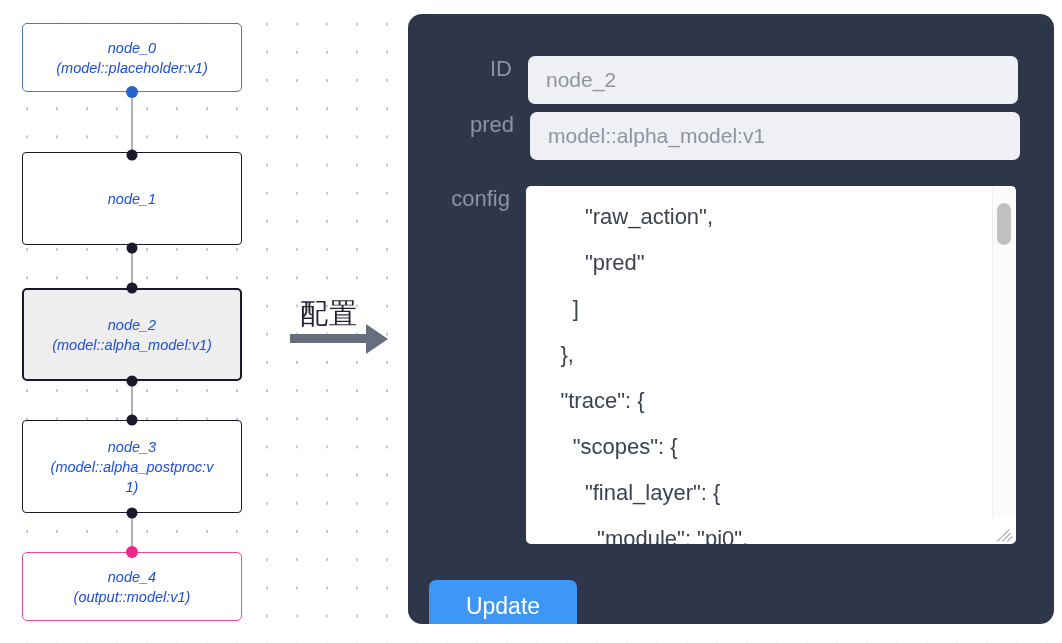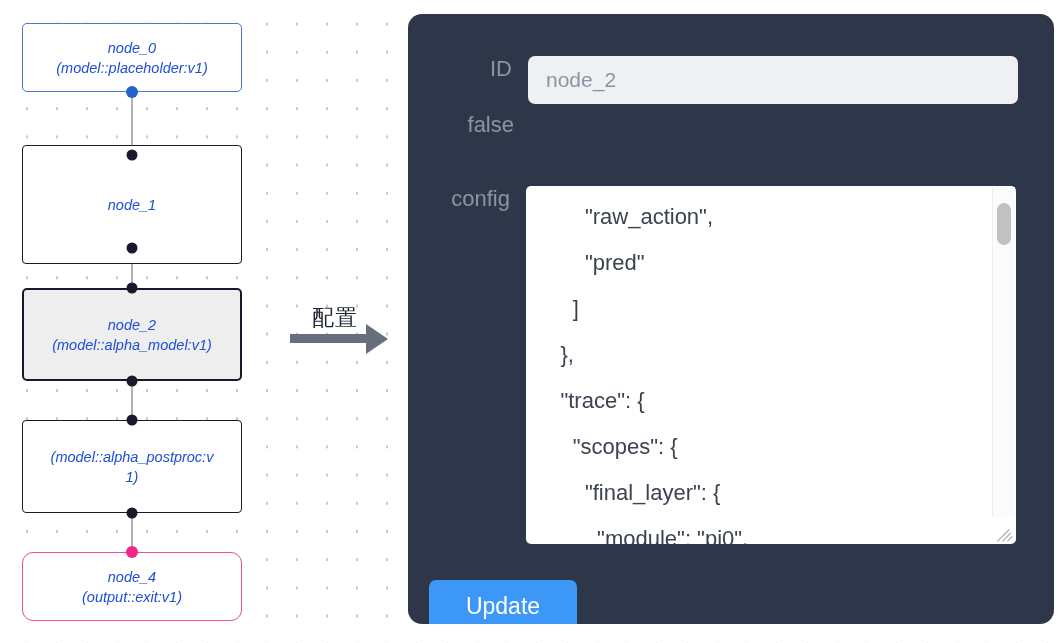--- a/index.html
+++ b/index.html
@@ -55,21 +55,21 @@
     border: 1.3px solid #4a7ac7;
     border-radius: 5px;
   }
   .node.selected {
     background: #eeeeee;
     border: 2.2px solid #1a192b;
     border-radius: 5px;
   }
   .node.output-node {
     border: 1.6px solid #ec4a9a;
-    border-radius: 11px;
+    border-radius: 5px;
   }
 
   
   .handle {
     position: absolute;
     width: 11px; height: 11px;
     border-radius: 50%;
     background: #1a192b;
     transform: translate(-50%, -50%);
   }
@@ -84,26 +84,25 @@
   }
 
   
   #transition {
     position: absolute;
     left: 290px; top: 295px;
     width: 110px; height: 70px;
   }
   #transition .caption {
     position: absolute;
-    left: 10px; top: 8px;
-    font-size: 22px;
+    left: 10px; top: 0;
+    font-size: 28px;
     color: #1f2430;
     letter-spacing: 1px;
     font-family: "DejaVu Sans", sans-serif;
-    margin-left: 12px;
   }
   #transition .arrow-shaft {
     position: absolute;
     left: 0px; top: 39px;
     width: 78px; height: 9px;
     background: #676f7e;
   }
   #transition .arrow-head {
     position: absolute;
     left: 76px; top: 29px;
@@ -242,69 +241,71 @@
     <div class="edge" style="left:132px; top:513px; height:39px;"></div>
 
     <div class="node input-node" style="left:22px; top:23px; width:220px; height:69px;">
       <div>
         <span class="nlabel">node_0</span>
         <span class="nlabel">(model::placeholder:v1)</span>
       </div>
     </div>
     <div class="handle blue" style="left:132px; top:92px;"></div>
 
-    <div class="node" style="left:22px; top:145px; width:220px; height:119px;">
+    <div class="node" style="left:22px; top:152px; width:220px; height:93px;">
       <div>
         <span class="nlabel">node_1</span>
       </div>
     </div>
     <div class="handle" style="left:132px; top:155px;"></div>
     <div class="handle" style="left:132px; top:248px;"></div>
 
     <div class="node selected" style="left:22px; top:288px; width:220px; height:93px;">
       <div>
         <span class="nlabel">node_2</span>
         <span class="nlabel">(model::alpha_model:v1)</span>
       </div>
     </div>
     <div class="handle" style="left:132px; top:288px;"></div>
     <div class="handle" style="left:132px; top:381px;"></div>
 
     <div class="node" style="left:22px; top:420px; width:220px; height:93px;">
       <div>
+        <span class="nlabel">node_3</span>
         <span class="nlabel">(model::alpha_postproc:v1)</span>
       </div>
     </div>
     <div class="handle" style="left:132px; top:420px;"></div>
     <div class="handle" style="left:132px; top:513px;"></div>
 
     <div class="node output-node" style="left:22px; top:552px; width:220px; height:69px;">
       <div>
         <span class="nlabel">node_4</span>
-        <span class="nlabel">(output::exit:v1)</span>
+        <span class="nlabel">(output::model:v1)</span>
       </div>
     </div>
     <div class="handle pink" style="left:132px; top:552px;"></div>
   </div>
 
   <div id="transition">
     <div class="caption">配置</div>
     <div class="arrow-shaft"></div>
     <div class="arrow-head"></div>
   </div>
 
   <div id="inspector">
 
     <div class="field-row" id="row-id">
       <div class="field-label">ID</div>
       <input class="text-input" type="text" value="node_2" style="">
     </div>
 
     <div class="field-row" id="row-type">
-      <div class="field-label">false</div>
+      <div class="field-label">pred</div>
+      <input class="text-input" type="text" value="model::alpha_model:v1" style="">
     </div>
 
     <div class="field-row" id="row-config">
       <div class="field-label">config</div>
       <div class="config-wrap">
         <textarea class="config-area" spellcheck="false" style="">        "raw_action",
         "pred"
       ]
     },
     "trace": {

